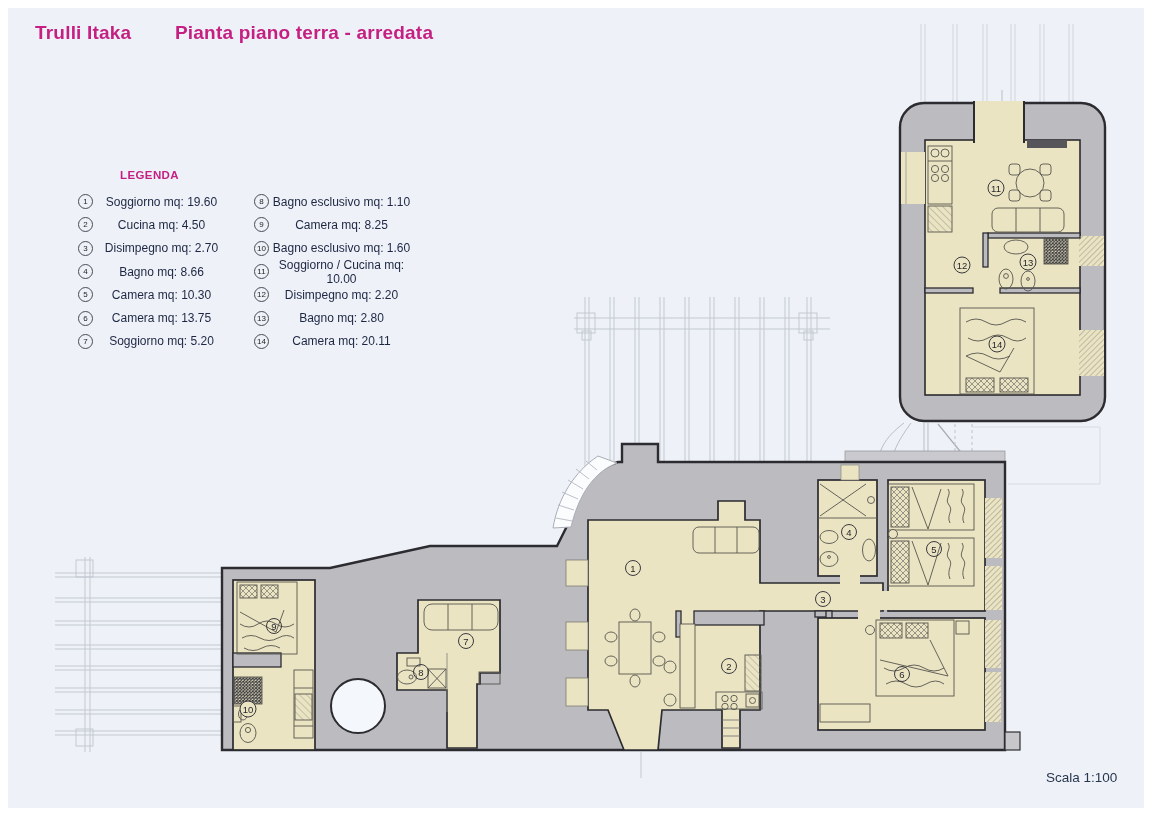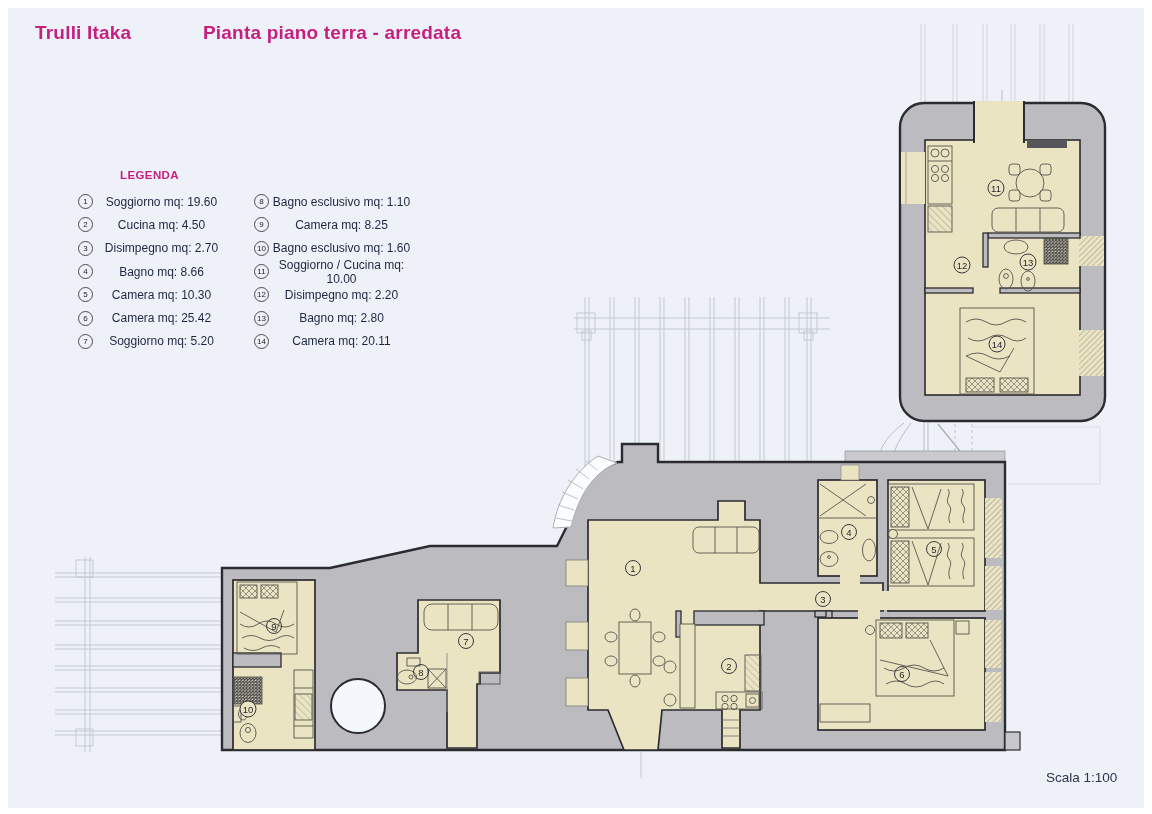--- a/index.html
+++ b/index.html
@@ -2,21 +2,21 @@
 <html><head>
 <meta charset="utf-8">
 <style>
   html,body{margin:0;padding:0;background:#ffffff;}
   #page{position:relative;width:1152px;height:814px;background:#ffffff;overflow:hidden;
         font-family:"Liberation Sans",sans-serif;}
   #sheet{position:absolute;left:8px;top:8px;width:1136px;height:800px;background:#eef2f8;}
   #plan-svg{position:absolute;left:0;top:0;}
   .title{position:absolute;top:22px;font-size:19px;font-weight:bold;color:#c51f82;letter-spacing:.2px;}
   #title-project{left:35px;}
-  #title-drawing{left:175px;margin-left:28px;}
+  #title-drawing{left:175px;}
   #legend{position:absolute;left:0;top:0;}
   .legend-heading{position:absolute;left:100px;top:169px;font-size:11.5px;font-weight:bold;color:#c51f82;letter-spacing:.4px;padding-left:20px;}
   .lcol{position:absolute;top:190px;}
   #lcol1{left:78px;width:152px;}
   #lcol2{left:254px;width:160px;}
   .lrow{display:flex;align-items:center;height:23.3px;}
   .lnum{flex:0 0 13px;height:13px;border:1px solid #4a4a55;border-radius:50%;
         font-size:8px;line-height:13px;text-align:center;color:#222;background:transparent;}
   .llab{flex:1;text-align:center;font-size:12px;color:#1d2642;}
   #scale-label{position:absolute;left:1046px;top:770px;font-size:13.5px;color:#27364e;}
@@ -443,21 +443,21 @@
       <div class="lrow">
           <span class="lnum">4</span>
           <span class="llab">Bagno mq: 8.66</span>
         </div>
       <div class="lrow">
           <span class="lnum">5</span>
           <span class="llab">Camera mq: 10.30</span>
         </div>
       <div class="lrow">
           <span class="lnum">6</span>
-          <span class="llab">Camera mq: 25.42</span>
+          <span class="llab">Camera mq: 13.75</span>
         </div>
       <div class="lrow">
           <span class="lnum">7</span>
           <span class="llab">Soggiorno mq: 5.20</span>
         </div>
     </div>
     <div class="lcol" id="lcol2">
       <div class="lrow">
           <span class="lnum">8</span>
           <span class="llab">Bagno esclusivo mq: 1.10</span>

